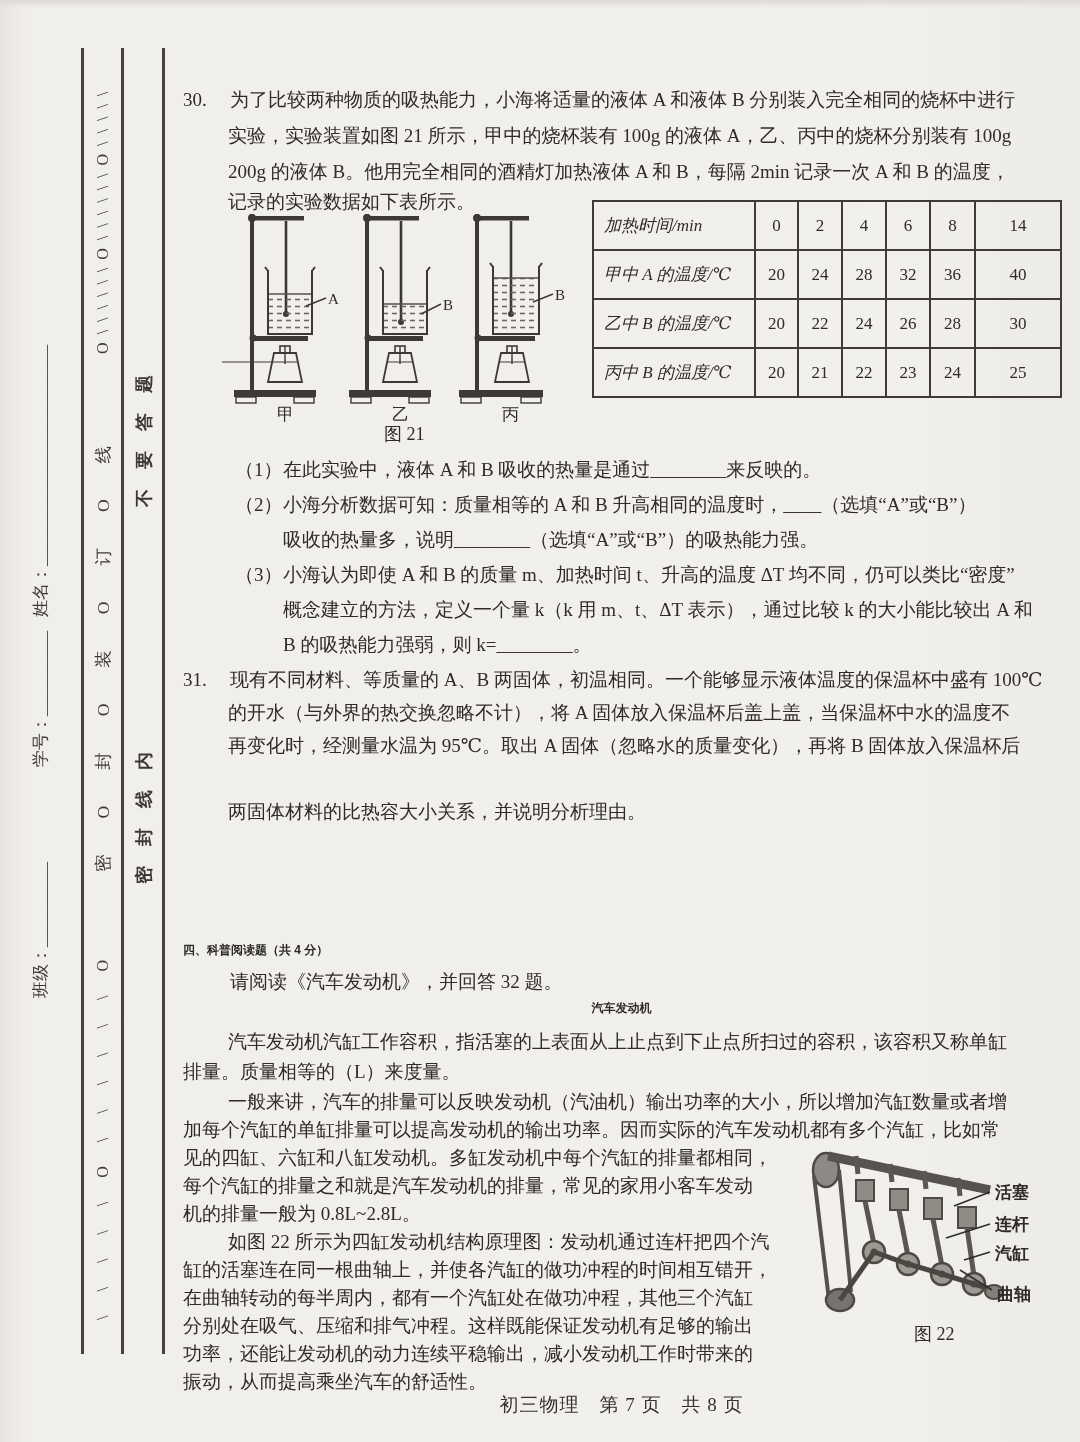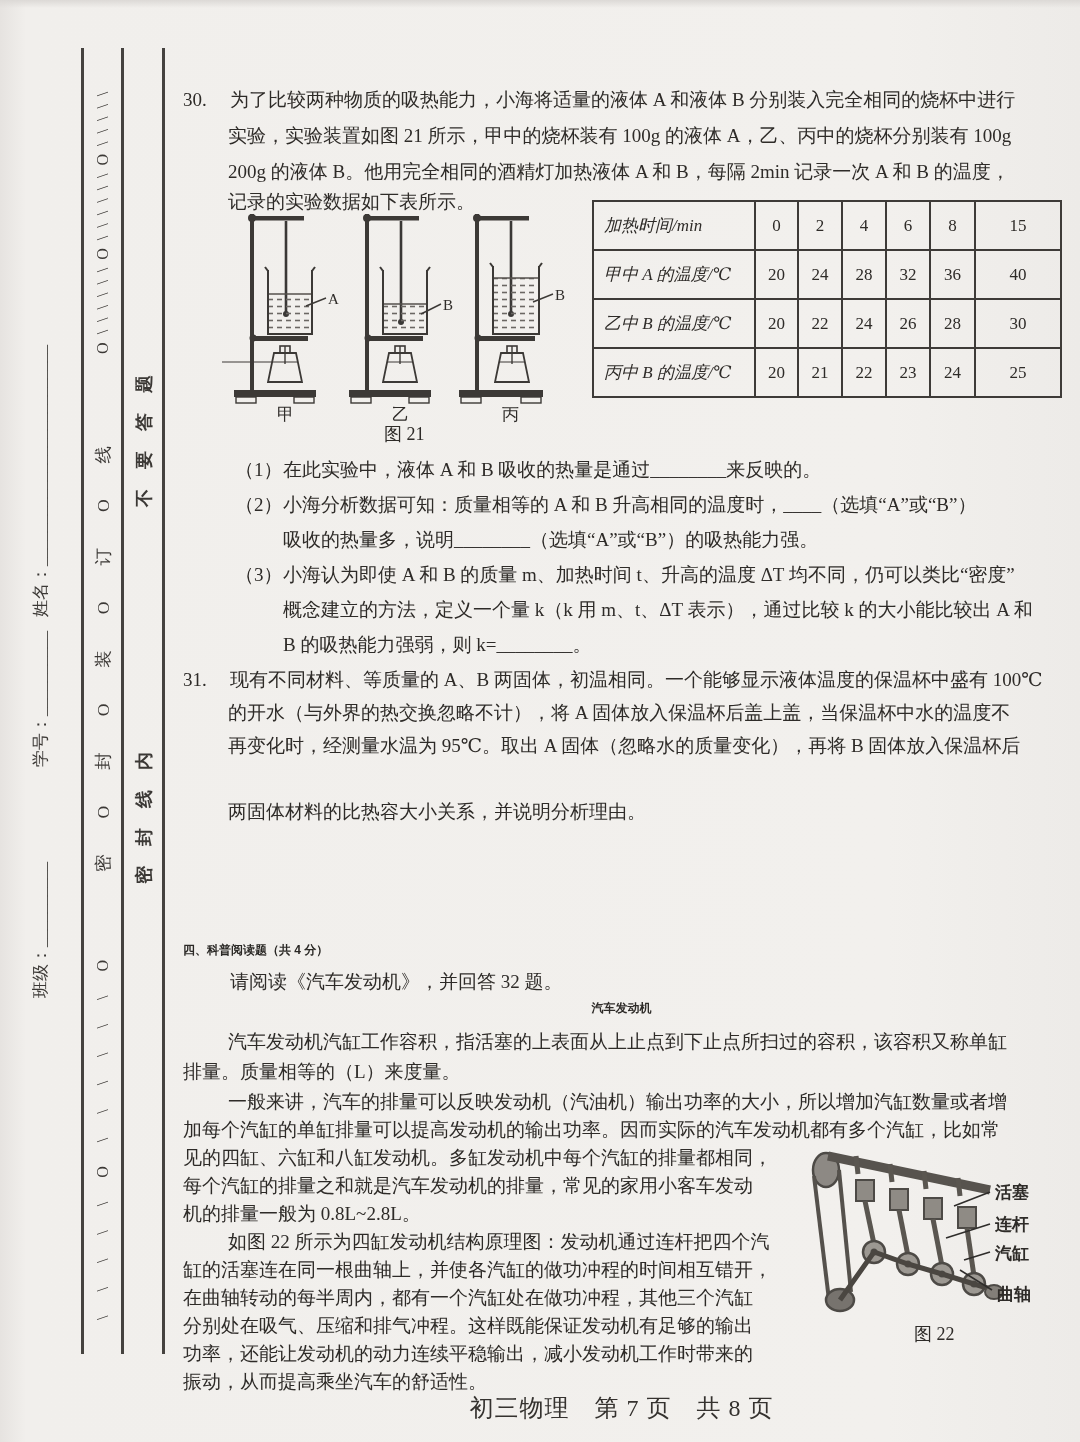--- a/index.html
+++ b/index.html
@@ -24,21 +24,21 @@
   .strip-seal{left:127px;top:1354px;width:1306px;height:34px;font-size:18px;font-weight:600;}
   .s-1{margin-left:470px;letter-spacing:20px;}
   .s-2{margin-left:225px;letter-spacing:20px;}
   
   .ln{position:absolute;white-space:nowrap;font-size:19px;line-height:24px;color:#2e2b28;}
   .qnum{display:inline-block;width:47px;}
   .mk{display:inline-block;width:48px;}
   .heading{font-family:"Liberation Sans","DejaVu Sans",sans-serif;font-weight:bold;font-size:12px;color:#2a2825;}
   .center-block{position:absolute;left:183px;width:877px;text-align:center;white-space:nowrap;}
   .article-title{font-family:"Liberation Sans","DejaVu Sans",sans-serif;font-weight:bold;font-size:12px;}
-  .footer{font-size:24px;letter-spacing:1px;color:#35322f;}
+  .footer{font-size:19px;letter-spacing:1px;color:#35322f;}
   
   .heat-table{position:absolute;left:592px;top:200px;border-collapse:collapse;table-layout:fixed;}
   .heat-table td{border:2px solid #3e3b38;height:47px;text-align:center;font-size:17px;padding:0;color:#2e2b28;}
   .heat-table td.rowlab{text-align:left;padding-left:10px;font-style:italic;}
   
   .fig{position:absolute;}
   svg text{font-family:"Liberation Serif","DejaVu Serif",serif;fill:#2e2b28;}
 </style>
 </head>
 <body>
@@ -175,21 +175,21 @@
         <col style="width:86px">
     </colgroup>
     <tbody>
         <tr>
       <td class="rowlab">加热时间/min</td>
       <td>0</td>
       <td>2</td>
       <td>4</td>
       <td>6</td>
       <td>8</td>
-      <td>15</td>
+      <td>14</td>
     </tr>
     <tr>
       <td class="rowlab">甲中 A 的温度/℃</td>
       <td>20</td>
       <td>24</td>
       <td>28</td>
       <td>32</td>
       <td>36</td>
       <td>40</td>
     </tr>

